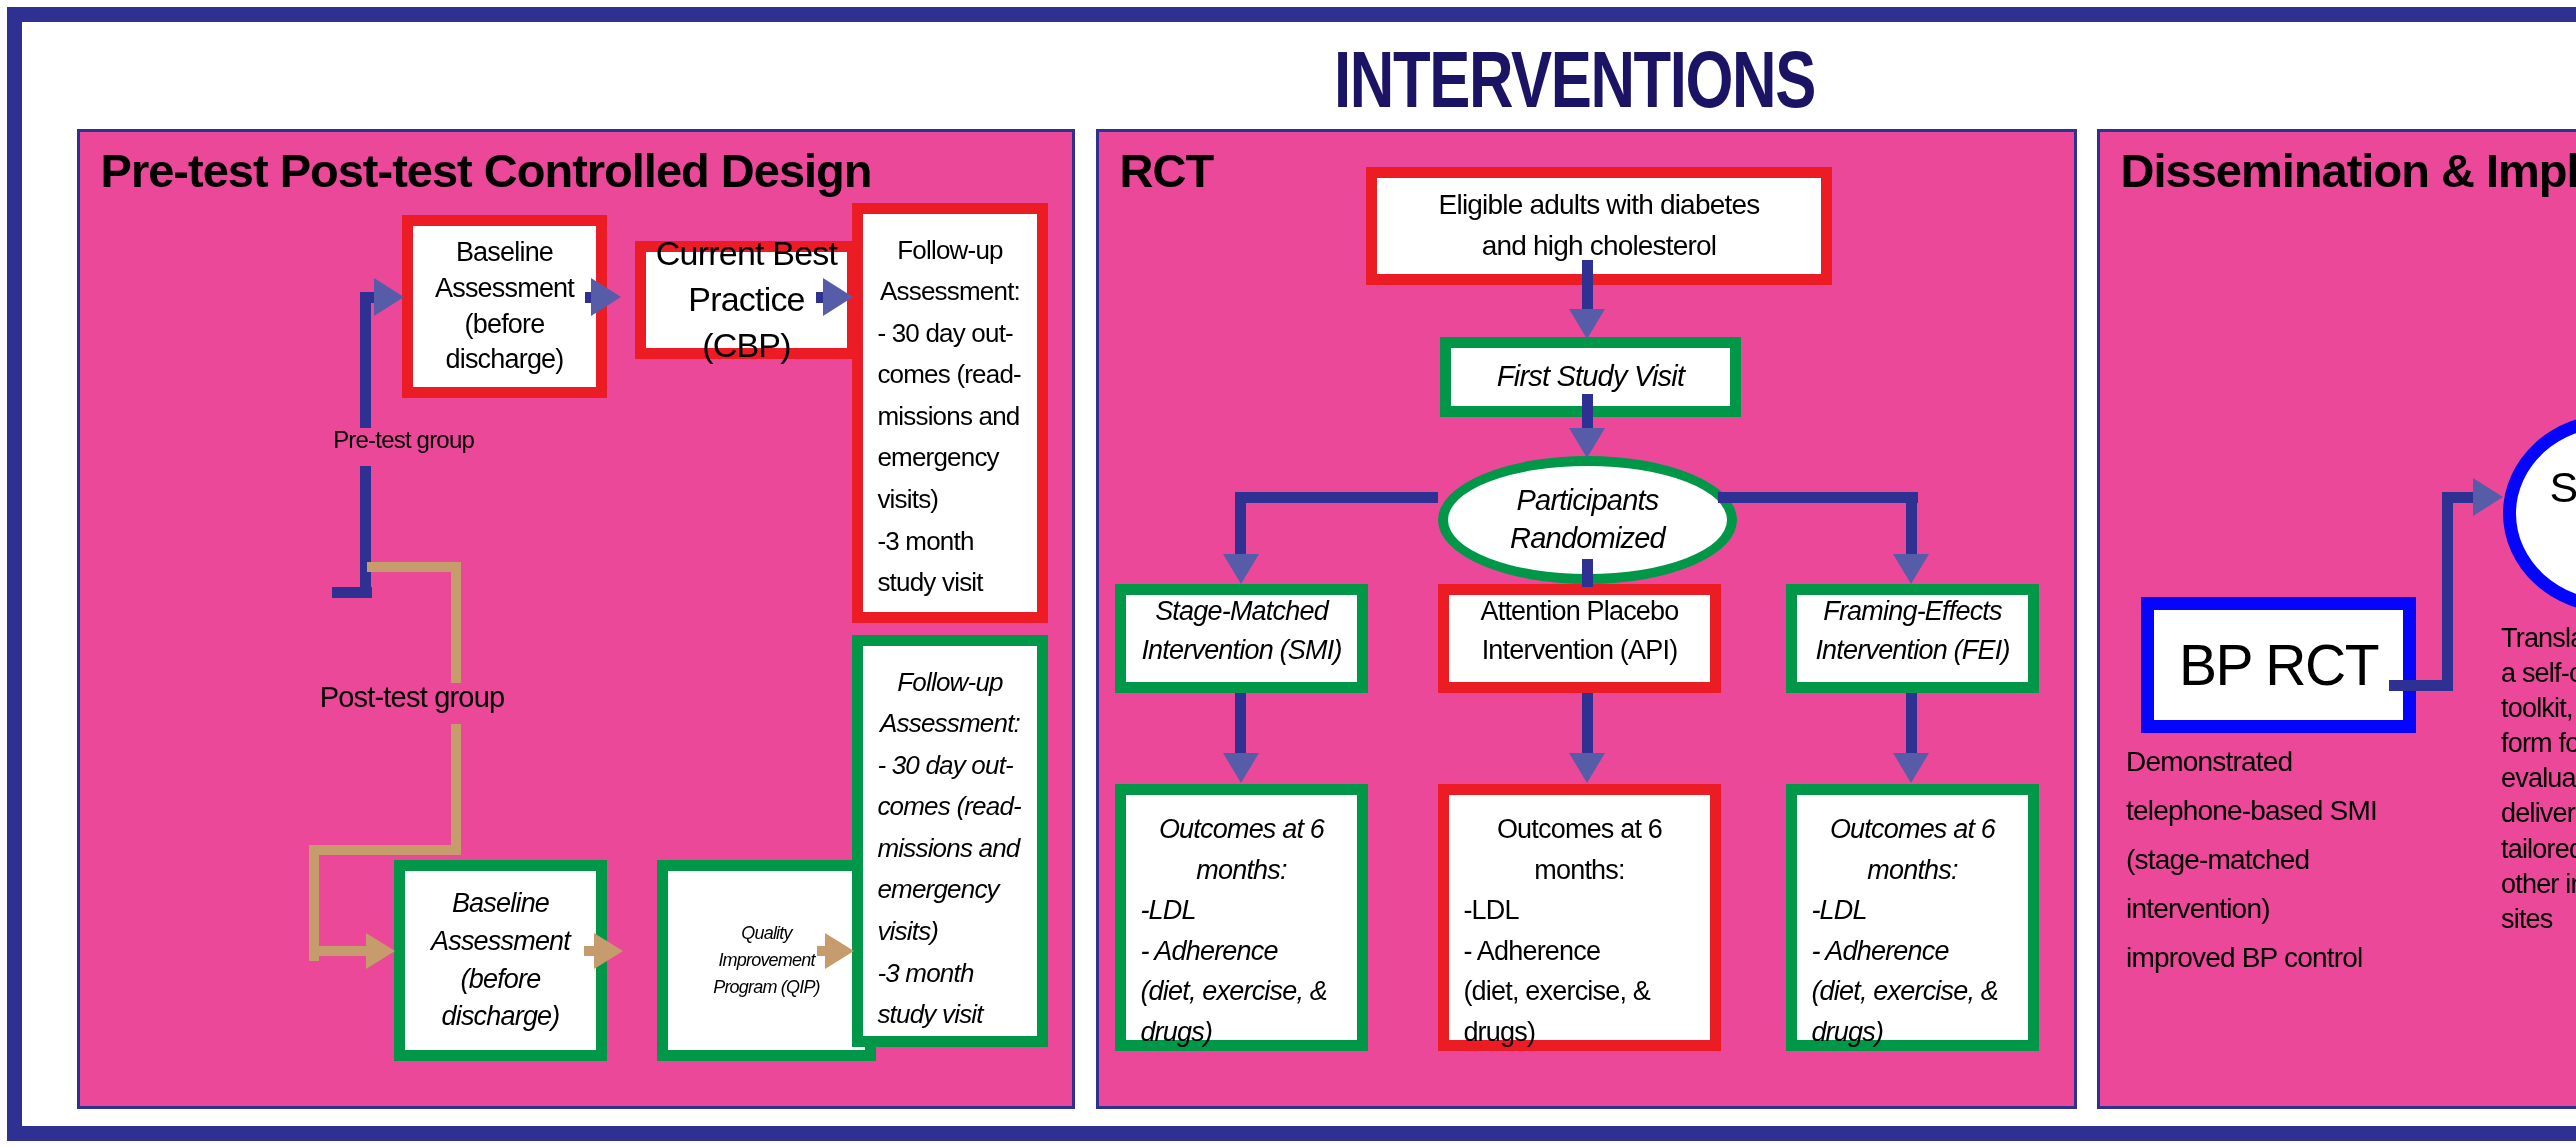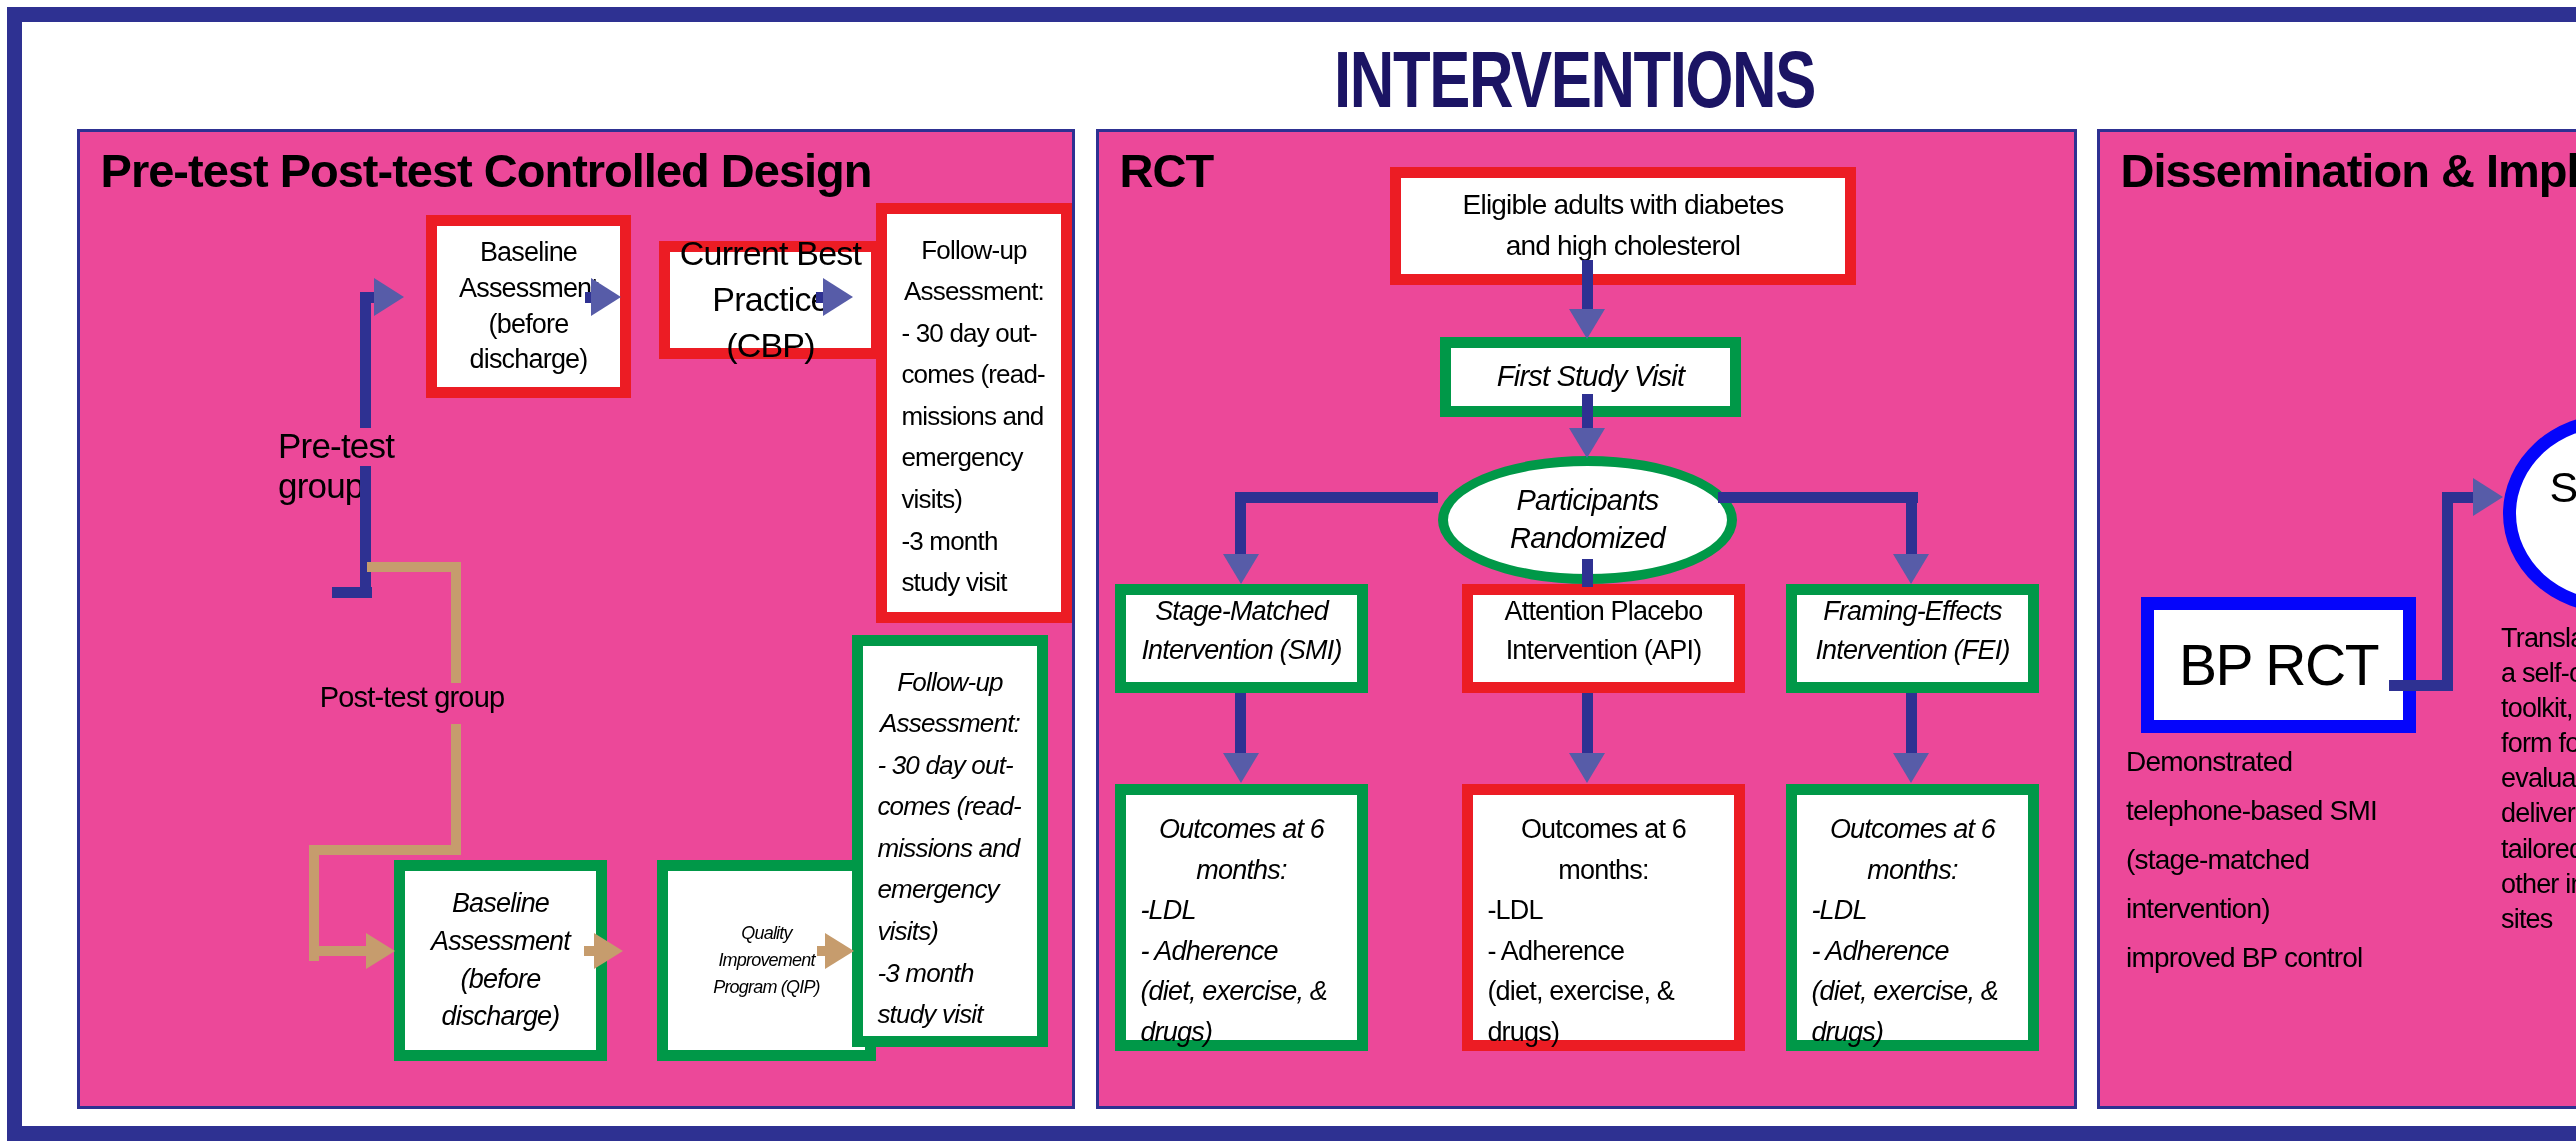--- a/index.html
+++ b/index.html
@@ -9,21 +9,21 @@
   html,body{margin:0;padding:0;background:#fff;}
   .page{position:relative;width:3149px;height:1148px;background:#fff;overflow:hidden;
         font-family:"Liberation Sans",sans-serif;color:var(--text);}
   .frame{position:absolute;left:7.2px;top:7.2px;right:7.2px;bottom:7.2px;border:15.5px solid var(--navy);}
   .title{position:absolute;left:0;right:0;top:34px;text-align:center;font-size:67px;font-weight:bold;
          color:var(--titlenavy);letter-spacing:-1.5px;transform:scale(0.92,1.18);transform-origin:center top;}
   .panel{position:absolute;border:3.6px solid var(--navy);background:#ec4899;}
   .phead{position:absolute;left:20.6px;top:11.3px;font-size:47px;font-weight:bold;letter-spacing:-1px;white-space:nowrap;}
   .bx{position:absolute;background:#fff;display:flex;flex-direction:column;align-items:center;justify-content:center;
       text-align:center;letter-spacing:-0.8px;}
-  .bx.red{border:11.3px solid var(--red);margin-left:24px;}
+  .bx.red{border:11.3px solid var(--red);}
   .bx.green{border:11.3px solid var(--green);font-style:italic;}
   .bx.blue{border:13.4px solid var(--blue);}
   .ellipse{border-radius:50%;}
   .ml{white-space:pre-line;}
   .txt{position:absolute;letter-spacing:-0.8px;}
   .seg{position:absolute;background:var(--navy);}
   .seg.tan{background:var(--tan);}
   .head{position:absolute;width:0;height:0;}
   .head.right{border-top:19px solid transparent;border-bottom:19px solid transparent;border-left:30px solid var(--navyhead);}
   .head.down{border-left:18.5px solid transparent;border-right:18.5px solid transparent;border-top:30px solid var(--navyhead);}
@@ -35,21 +35,21 @@
 <body>
 
 <div class="page">
   <div class="frame"></div>
   <div class="title">INTERVENTIONS</div>
 
   <div class="panel" style="left:77px;top:129px;width:992px;height:974px;">
     <div class="phead">Pre-test Post-test Controlled Design</div>
   </div>
 
-  <div class="txt" style="left:278px;top:426px;width:196px;text-align:left;font-size:35px;">Pre-test group</div>
+  <div class="txt" style="left:278px;top:426px;width:196px;text-align:right;font-size:24px;">Pre-test group</div>
   <div class="txt" style="left:304px;top:681px;width:216px;text-align:center;font-size:29px;">Post-test group</div>
 
   <div class="bx red ml" style="left:402px;top:215px;width:183px;height:161px;font-size:27px;line-height:1.32;">Baseline
 Assessment
 (before
 discharge)</div>
   <div class="bx red ml" style="left:635px;top:241px;width:201px;height:96px;font-size:34px;line-height:1.35;">Current Best
 Practice (CBP)</div>
   <div class="bx red" style="left:852px;top:203px;width:196px;height:420px;font-size:26px;line-height:1.6;justify-content:flex-start;padding-top:15.5px;box-sizing:border-box;">
     <div class="ml fu-title">Follow-up

